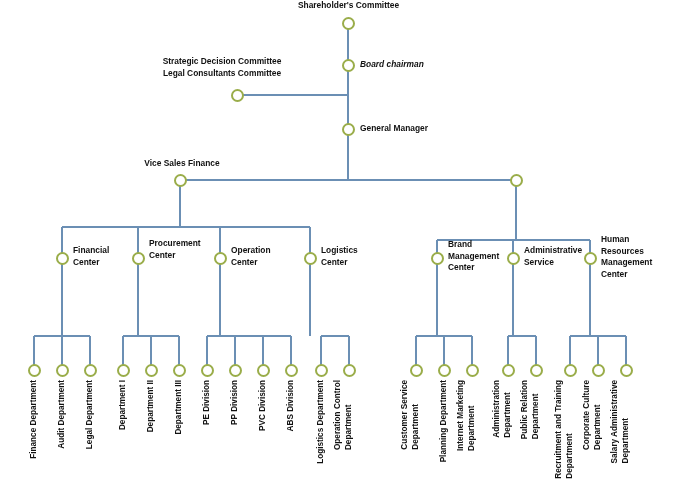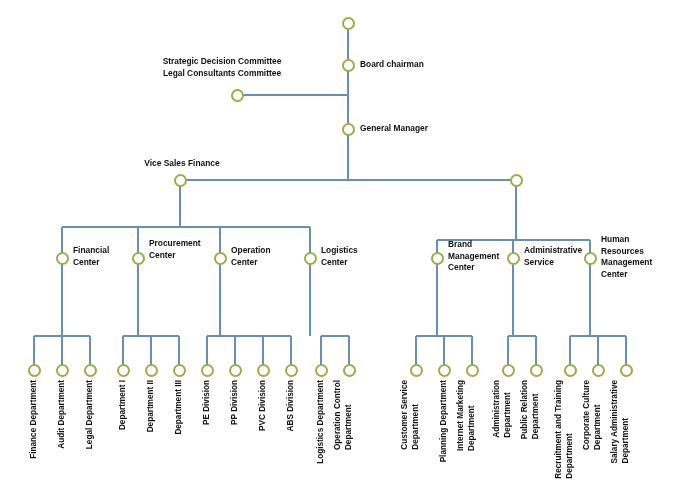--- a/index.html
+++ b/index.html
@@ -126,23 +126,24 @@
 
       <line x1="590" y1="258" x2="590" y2="336"></line>
       <line x1="570" y1="336" x2="626" y2="336"></line>
       <line x1="570" y1="336" x2="570" y2="370"></line>
       <line x1="598" y1="336" x2="598" y2="370"></line>
       <line x1="626" y1="336" x2="626" y2="370"></line>
     </g>
   </svg>
 
   <div class="node" style="left:341.5px;top:16.5px;"></div>
+  <div class="lbl ctr" style="left:281px;top:0px;width:135px;text-align:center;">Shareholder's Committee</div>
 
   <div class="node" style="left:341.5px;top:58.5px;"></div>
-  <div class="lbl" style="left:360px;top:59px;">Board chairman</div>
+  <div class="lbl" style="left:360px;top:59px;font-style:italic;">Board chairman</div>
 
   <div class="node" style="left:230.5px;top:88.5px;"></div>
   <div class="lbl ctr" style="left:152px;top:56px;width:140px;text-align:center;">Strategic Decision Committee
 Legal Consultants Committee</div>
 
   <div class="node" style="left:341.5px;top:122.5px;"></div>
   <div class="lbl" style="left:360px;top:123px;">General Manager</div>
 
   <div class="node" style="left:173.5px;top:173.5px;"></div>
   <div class="lbl ctr" style="left:132px;top:158px;width:100px;text-align:center;">Vice Sales Finance</div>

